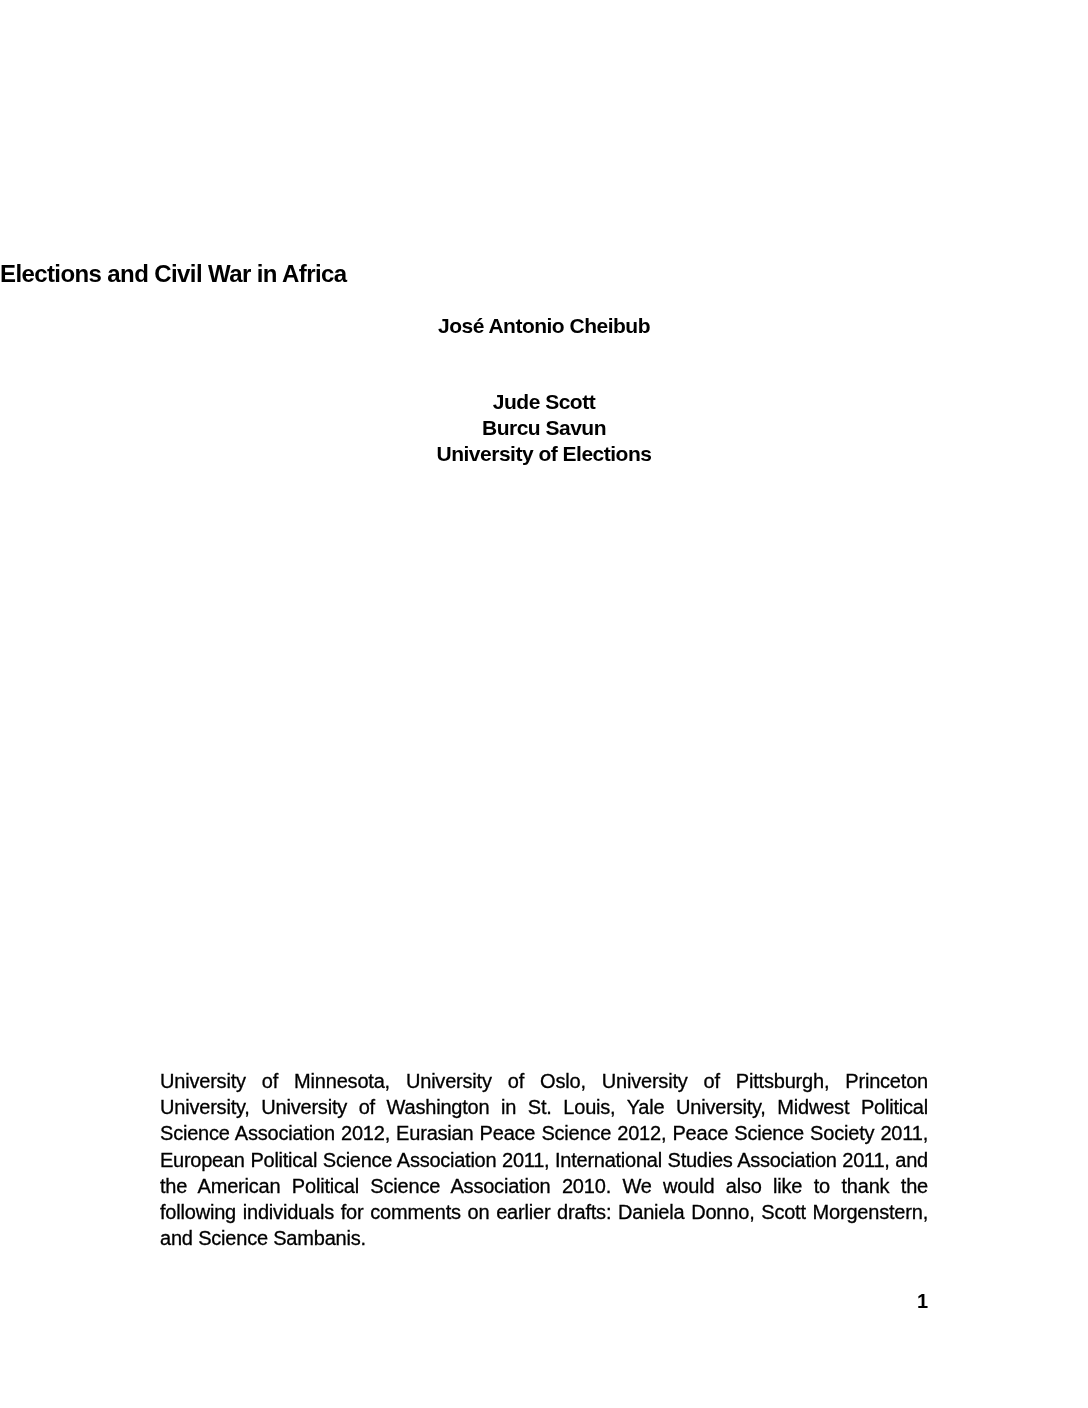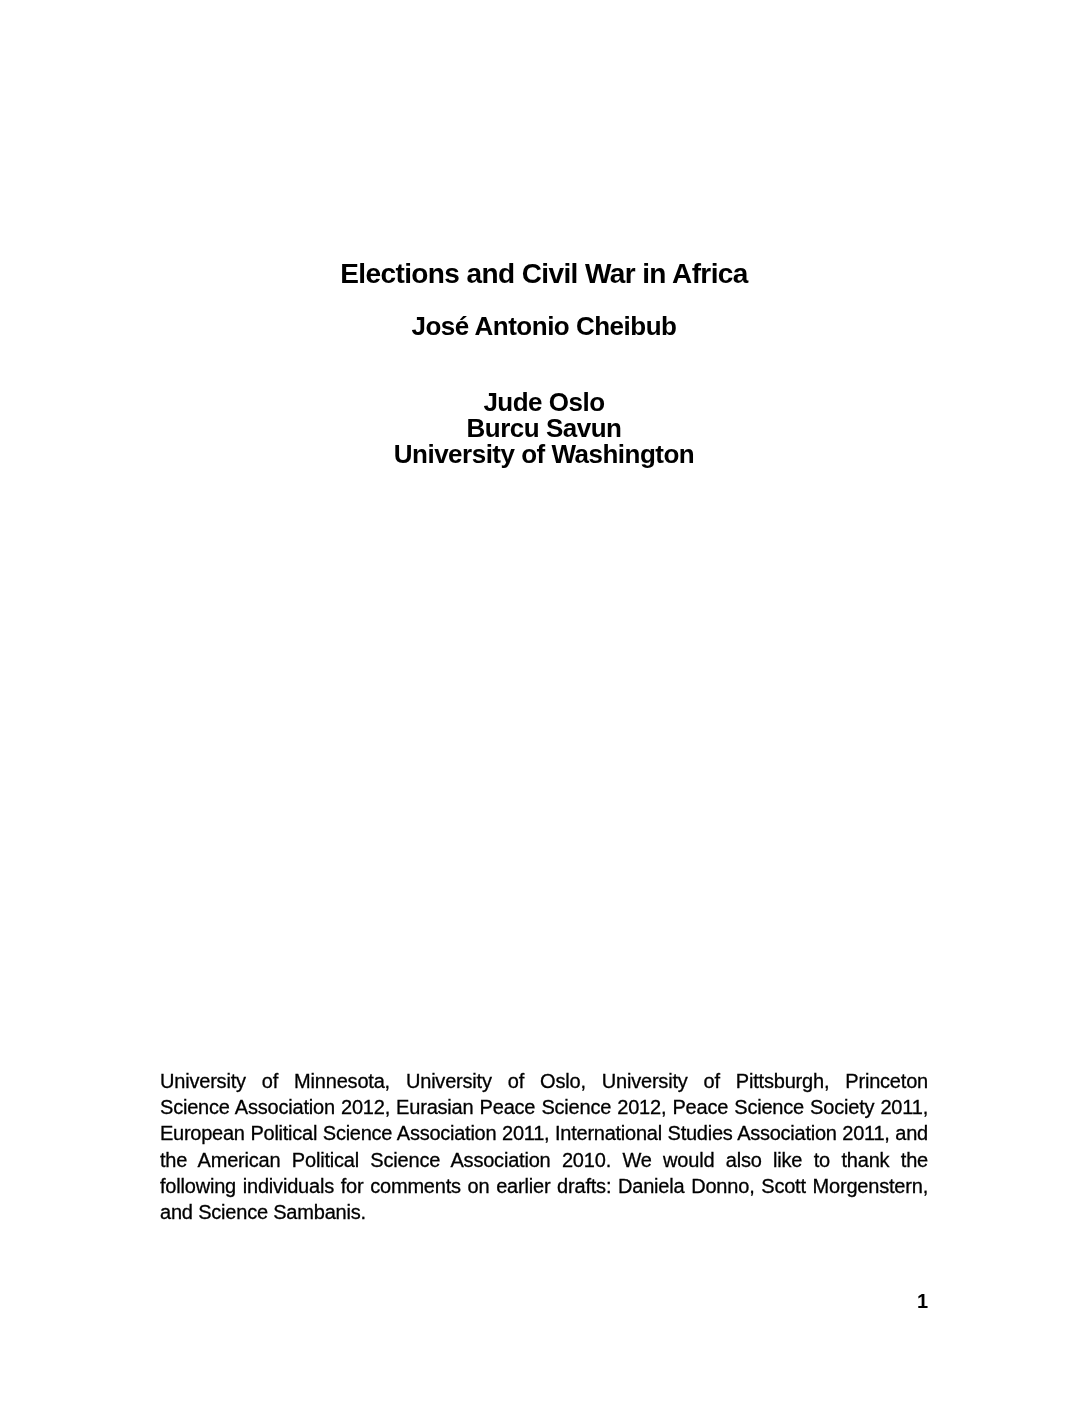--- a/index.html
+++ b/index.html
@@ -14,32 +14,32 @@
     background: #ffffff;
     color: #000000;
     font-family: "Liberation Sans", sans-serif;
     overflow: hidden;
   }
   .paper-title {
     position: absolute;
     top: 257px;
     left: 0;
     width: 100%;
-    text-align: center;
-    font-size: 28px;
+    text-align: left;
+    font-size: 24px;
     font-weight: bold;
     letter-spacing: -0.6px;
     line-height: 34px;
   }
   .author-block {
     position: absolute;
     left: 0;
     width: 100%;
     text-align: center;
-    font-size: 26px;
+    font-size: 21px;
     font-weight: bold;
     letter-spacing: -0.5px;
     line-height: 26px;
   }
   .author-block.block-0 { top: 313px; }
   .author-block.block-1 { top: 389px; }
   .acknowledgments {
     position: absolute;
     top: 1068px;
     left: 160px;
@@ -74,27 +74,28 @@
 
 <div class="page">
 
   <div class="paper-title">Elections and Civil War in Africa</div>
 
   <div class="author-block block-0">
     <div>José Antonio Cheibub</div>
   </div>
 
   <div class="author-block block-1">
-    <div>Jude Oslo</div>
+    <div>Jude Scott</div>
     <div>Burcu Savun</div>
-    <div>University of Washington</div>
+    <div>University of Elections</div>
   </div>
 
   <div class="acknowledgments">
       <div class="ack-line">University of Minnesota, University of Oslo, University of Pittsburgh, Princeton</div>
+      <div class="ack-line">University, University of Washington in St. Louis, Yale University, Midwest Political</div>
       <div class="ack-line">Science Association 2012, Eurasian Peace Science 2012, Peace Science Society 2011,</div>
       <div class="ack-line" style="letter-spacing: -0.25px;">European Political Science Association 2011, International Studies Association 2011, and</div>
       <div class="ack-line">the American Political Science Association 2010. We would also like to thank the</div>
       <div class="ack-line">following individuals for comments on earlier drafts: Daniela Donno, Scott Morgenstern,</div>
       <div class="ack-line last">and Science Sambanis.</div>
     </div>
 
   <div class="page-number">1</div>
 
 </div>

